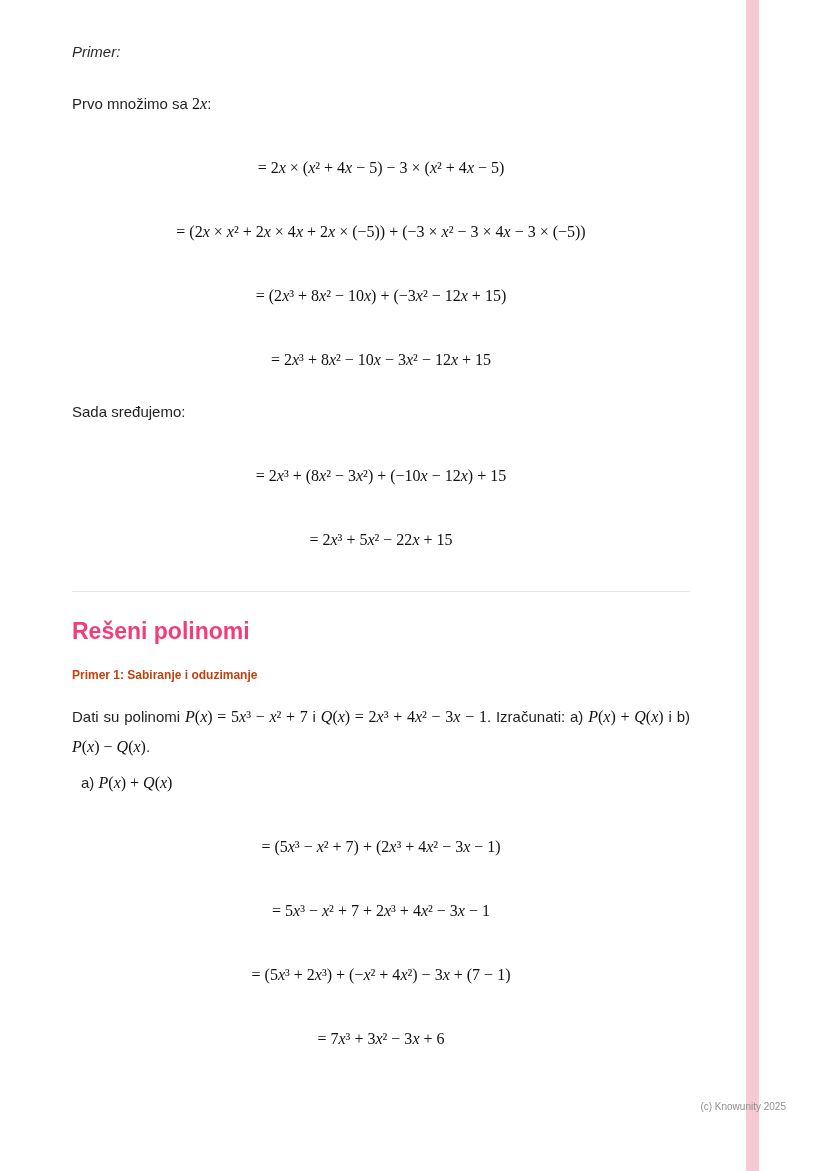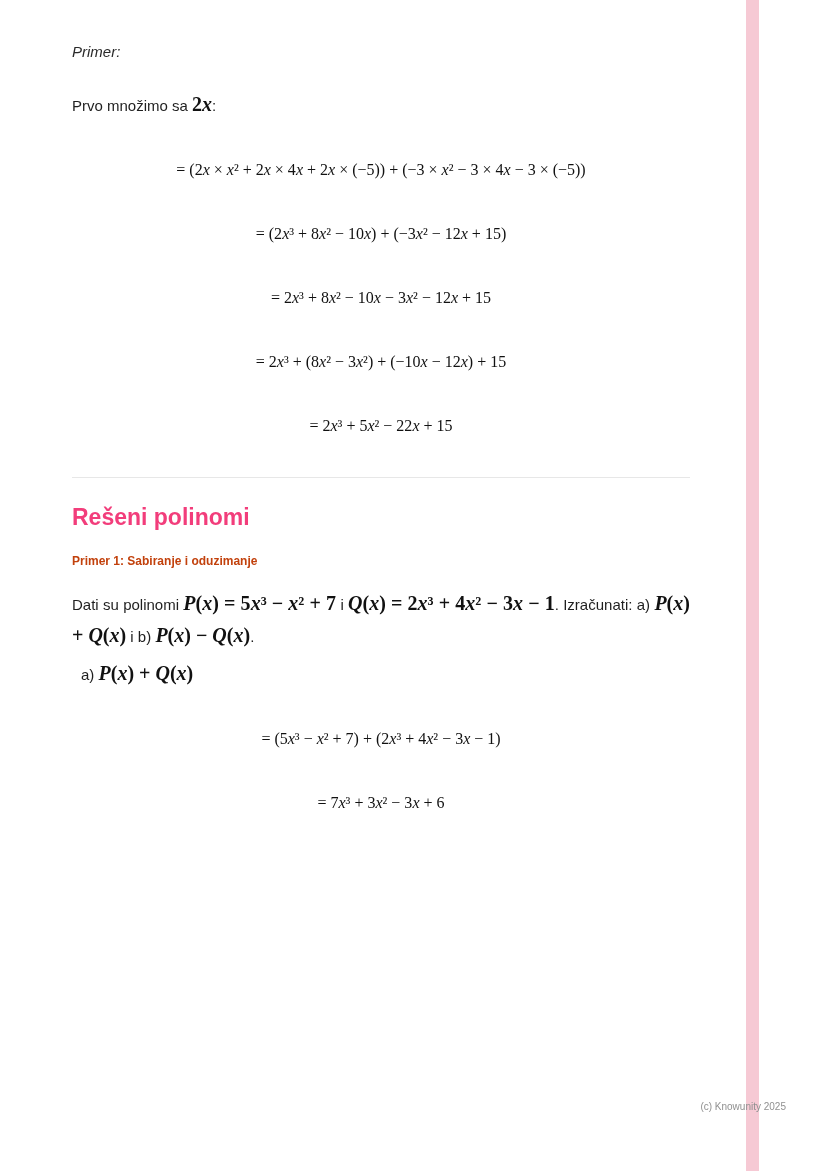--- a/index.html
+++ b/index.html
@@ -50,23 +50,22 @@
   .eq {
     margin: 42px 0 0;
     font-family: "Liberation Serif", "DejaVu Serif", serif;
     font-size: 16px;
     line-height: 22px;
     text-align: center;
     color: #111111;
   }
   .m {
     font-family: "Liberation Serif", "DejaVu Serif", serif;
-    font-size: 20px;
+    font-size: 16px;
     color: #111111;
-    font-weight: bold;
   }
   .eq i, .m i {
     font-style: italic;
   }
   hr.divider {
     margin: 40px 0 0;
     border: none;
     border-top: 1px solid #e7e7e7;
     height: 0;
   }
@@ -113,38 +112,42 @@
 
   <div class="edge-stripe"></div>
 
   <div class="content">
 
     <p class="lbl primer">Primer:</p>
 
 
     <p class="lbl"><span class="t">Prvo množimo sa </span><span class="m">2<i>x</i></span><span class="t">:</span></p>
 
+    <div class="eq">= 2<i>x</i> × (<i>x</i>² + 4<i>x</i> − 5) − 3 × (<i>x</i>² + 4<i>x</i> − 5)</div>
     <div class="eq">= (2<i>x</i> × <i>x</i>² + 2<i>x</i> × 4<i>x</i> + 2<i>x</i> × (−5)) + (−3 × <i>x</i>² − 3 × 4<i>x</i> − 3 × (−5))</div>
     <div class="eq">= (2<i>x</i>³ + 8<i>x</i>² − 10<i>x</i>) + (−3<i>x</i>² − 12<i>x</i> + 15)</div>
     <div class="eq">= 2<i>x</i>³ + 8<i>x</i>² − 10<i>x</i> − 3<i>x</i>² − 12<i>x</i> + 15</div>
 
+    <p class="lbl">Sada sređujemo:</p>
 
     <div class="eq">= 2<i>x</i>³ + (8<i>x</i>² − 3<i>x</i>²) + (−10<i>x</i> − 12<i>x</i>) + 15</div>
     <div class="eq">= 2<i>x</i>³ + 5<i>x</i>² − 22<i>x</i> + 15</div>
 
     <hr class="divider">
 
     <h1 class="section-title">Rešeni polinomi</h1>
 
     <h2 class="example-title">Primer 1: Sabiranje i oduzimanje</h2>
 
     <p class="para"><span class="t">Dati su polinomi </span><span class="m"><i>P</i>(<i>x</i>) = 5<i>x</i>³ − <i>x</i>² + 7</span><span class="t"> i </span><span class="m"><i>Q</i>(<i>x</i>) = 2<i>x</i>³ + 4<i>x</i>² − 3<i>x</i> − 1</span><span class="t">. Izračunati: a) </span><span class="m"><i>P</i>(<i>x</i>) + <i>Q</i>(<i>x</i>)</span><span class="t"> i b) </span><span class="m"><i>P</i>(<i>x</i>) − <i>Q</i>(<i>x</i>)</span><span class="t">.</span></p>
 
     <p class="parta"><span class="t">a) </span><span class="m"><i>P</i>(<i>x</i>) + <i>Q</i>(<i>x</i>)</span></p>
 
     <div class="eq">= (5<i>x</i>³ − <i>x</i>² + 7) + (2<i>x</i>³ + 4<i>x</i>² − 3<i>x</i> − 1)</div>
+    <div class="eq">= 5<i>x</i>³ − <i>x</i>² + 7 + 2<i>x</i>³ + 4<i>x</i>² − 3<i>x</i> − 1</div>
+    <div class="eq">= (5<i>x</i>³ + 2<i>x</i>³) + (−<i>x</i>² + 4<i>x</i>²) − 3<i>x</i> + (7 − 1)</div>
     <div class="eq">= 7<i>x</i>³ + 3<i>x</i>² − 3<i>x</i> + 6</div>
 
   </div>
 
   <div class="footer-note">(c) Knowunity 2025</div>
 
 </div>
 
 </body></html>

